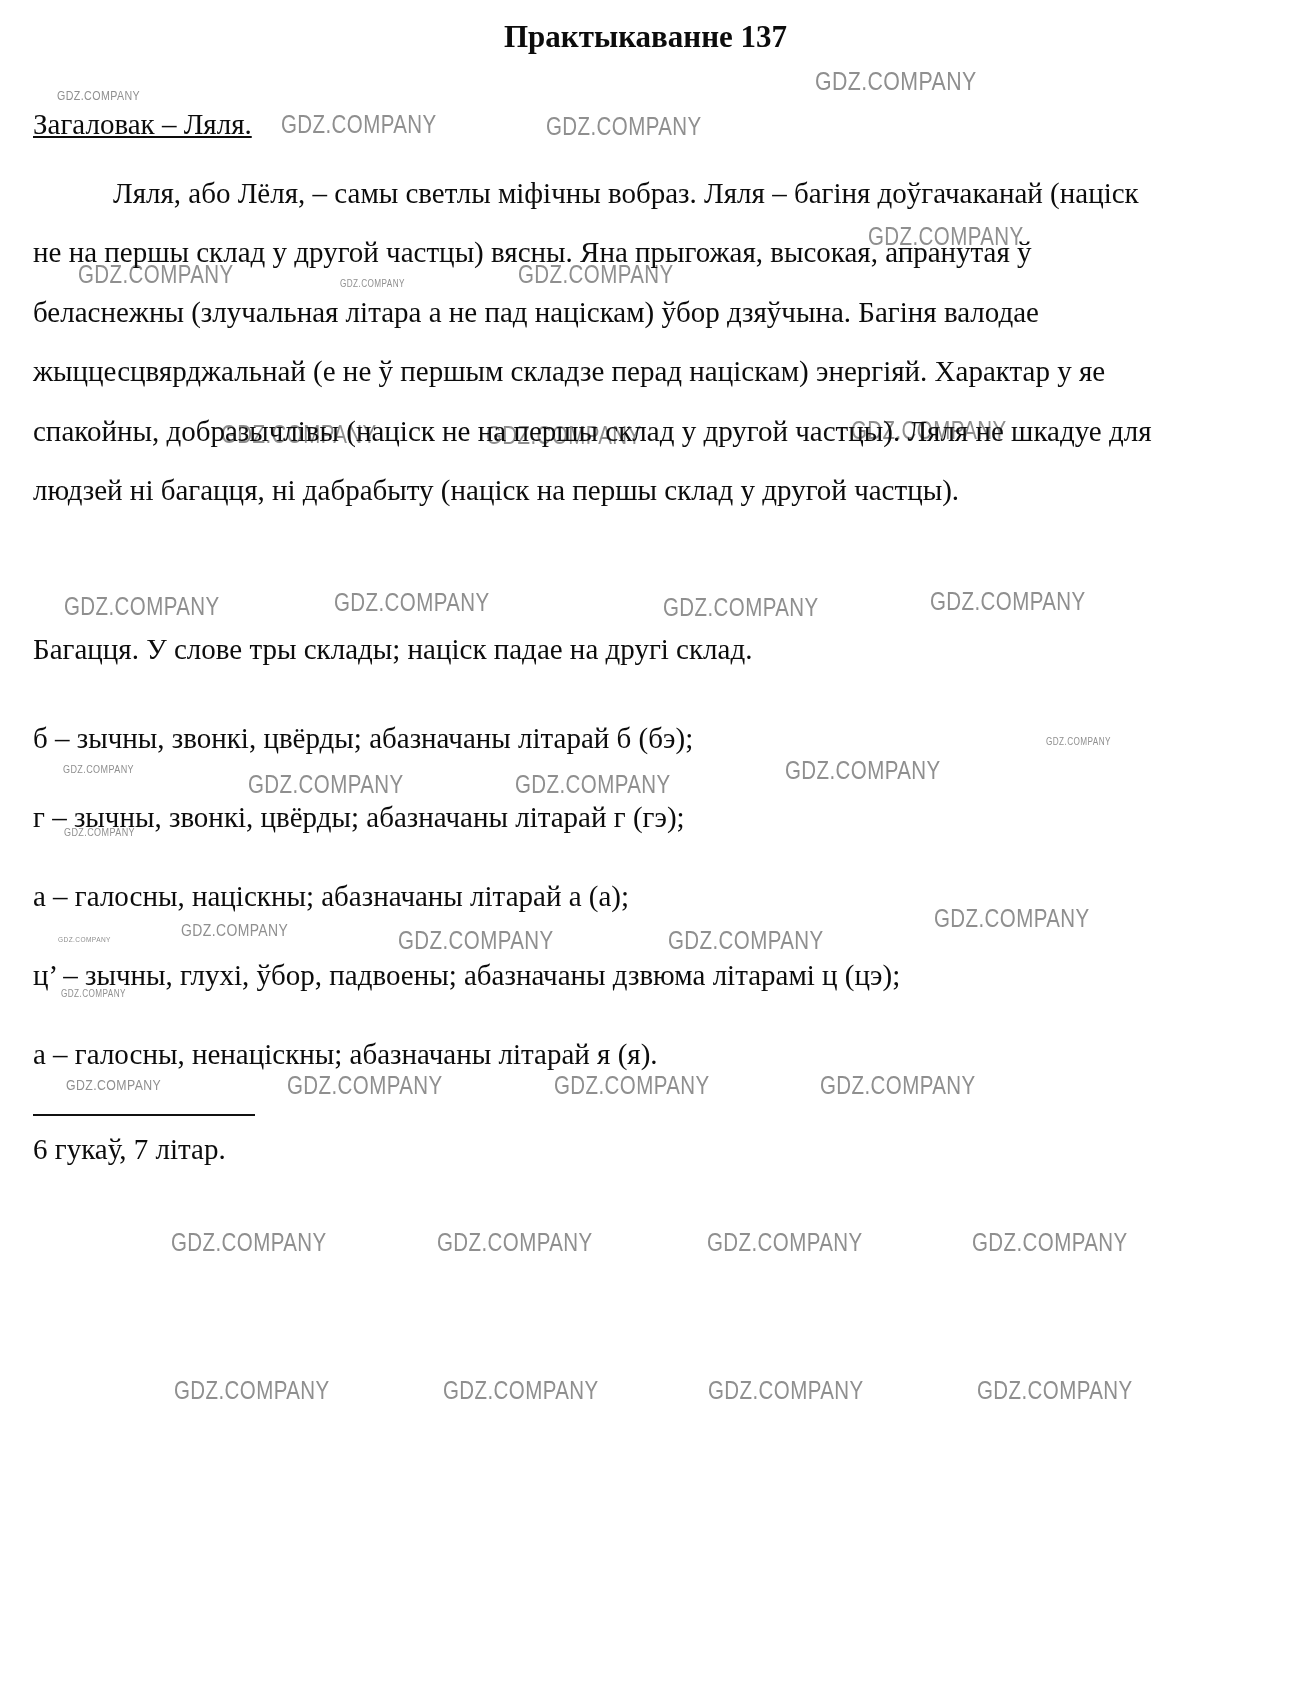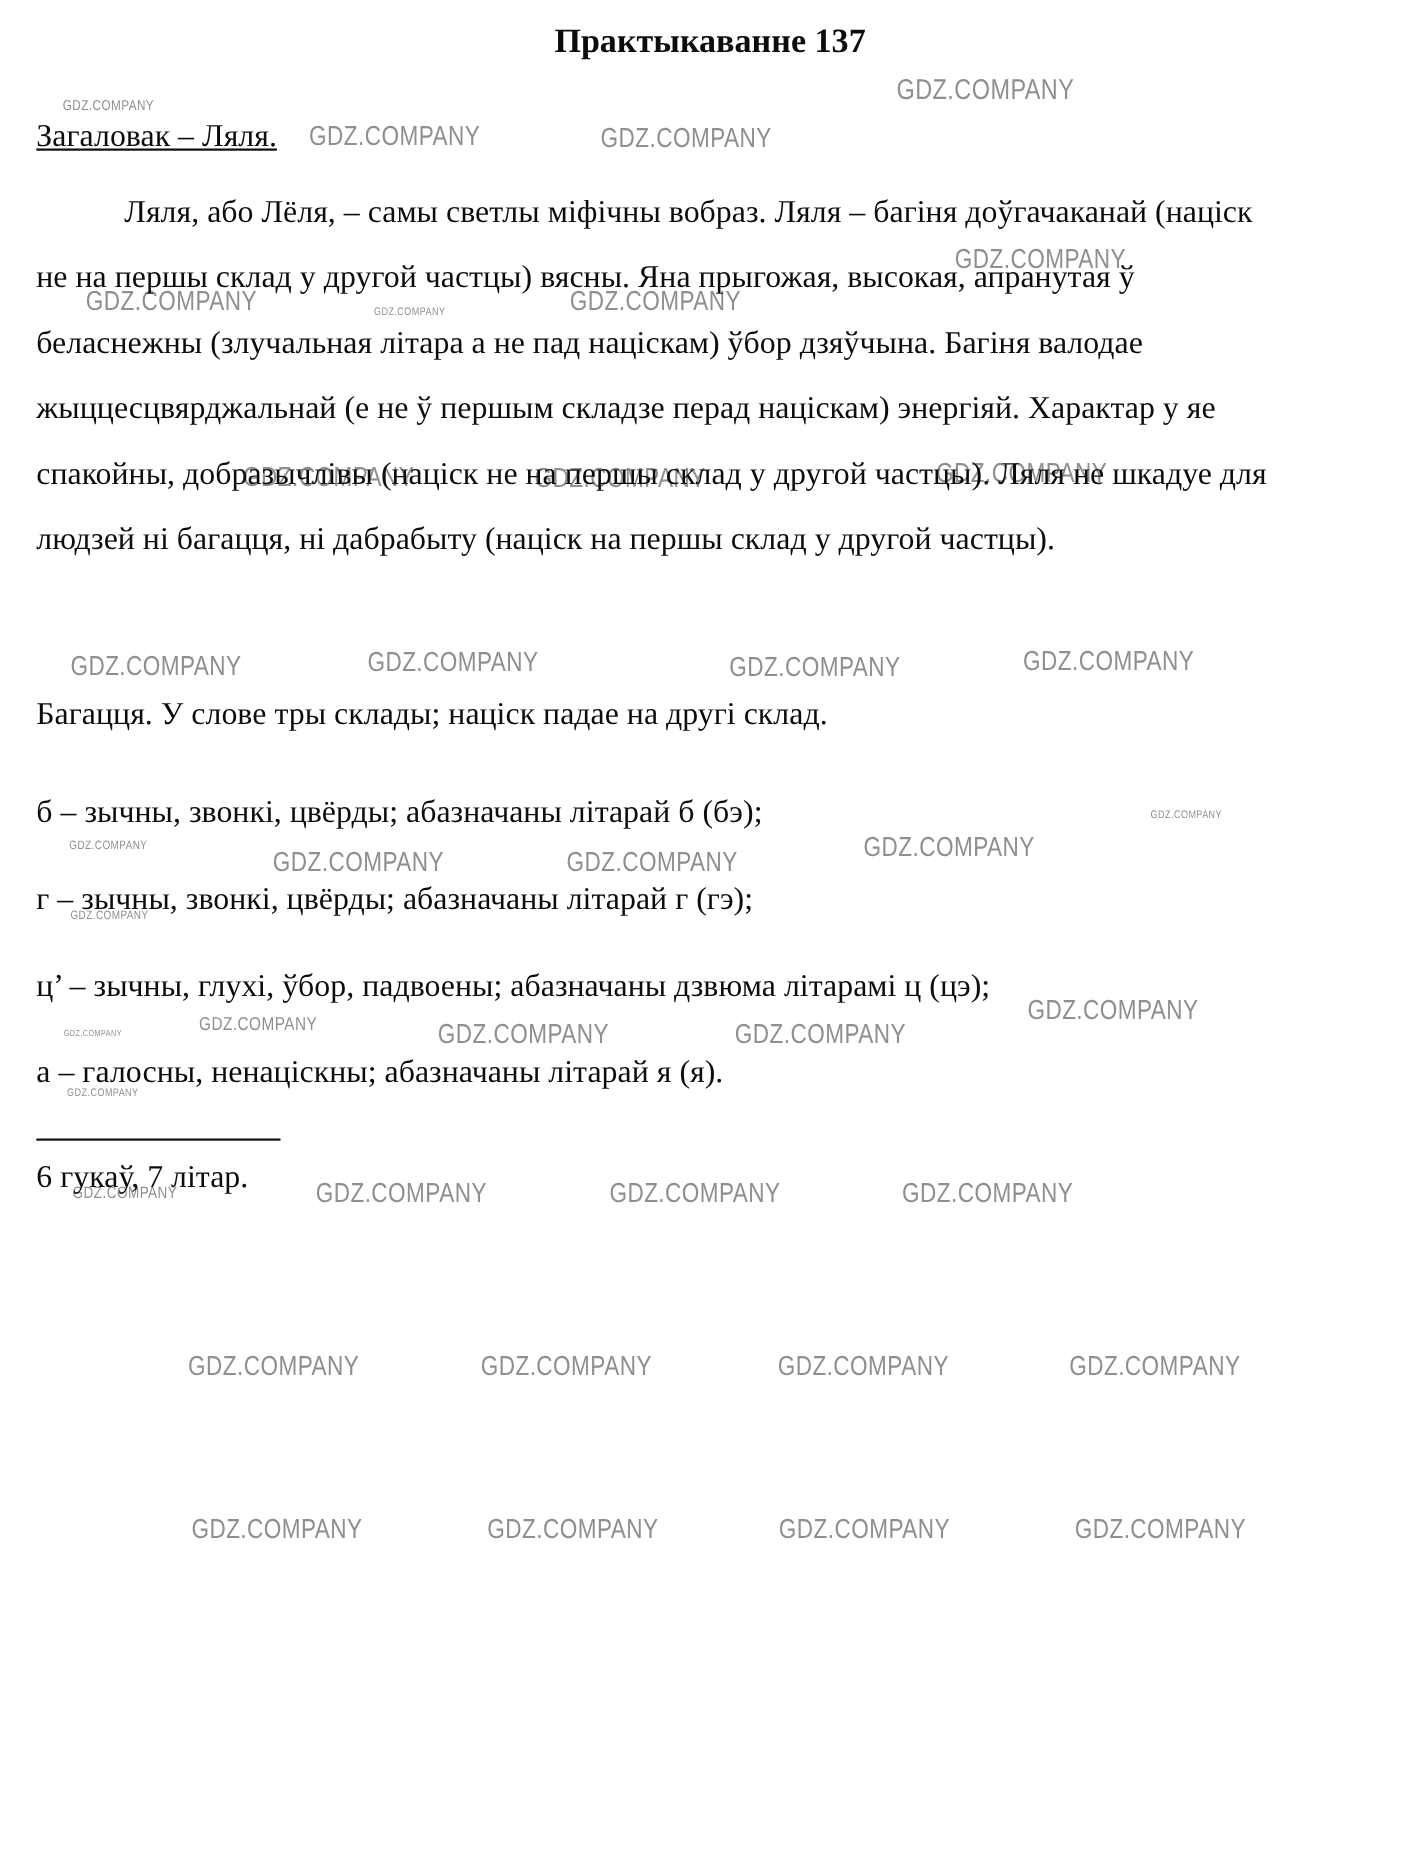--- a/index.html
+++ b/index.html
@@ -126,20 +126,21 @@
   <p class="line heading-line">Загаловак – Ляля.</p>
 
 
   <p class="para para-2">Ляля, або Лёля, – самы светлы міфічны вобраз. Ляля – багіня доўгачаканай (націск не на першы склад у другой частцы) вясны. Яна прыгожая, высокая, апранутая ў беласнежны (злучальная літара а не пад націскам) ўбор дзяўчына. Багіня валодае жыццесцвярджальнай (е не ў першым складзе перад націскам) энергіяй. Характар у яе спакойны, добразычлівы (націск не на першы склад у другой частцы). Ляля не шкадуе для людзей ні багацця, ні дабрабыту (націск на першы склад у другой частцы).</p>
 
   <p class="line intro-line">Багацця. У слове тры склады; націск падае на другі склад.</p>
 
   <div class="analysis-list">
       <p class="line analysis-line">б – зычны, звонкі, цвёрды; абазначаны літарай б (бэ);</p>
       <p class="line analysis-line">г – зычны, звонкі, цвёрды; абазначаны літарай г (гэ);</p>
+      <p class="line analysis-line">а – галосны, націскны; абазначаны літарай а (а);</p>
       <p class="line analysis-line">ц’ – зычны, глухі, ўбор, падвоены; абазначаны дзвюма літарамі ц (цэ);</p>
       <p class="line analysis-line">а – галосны, ненаціскны; абазначаны літарай я (я).</p>
     </div>
 
   <div class="rule"></div>
 
   <p class="line summary">6 гукаў, 7 літар.</p>
 </div>
 
 </body></html>

